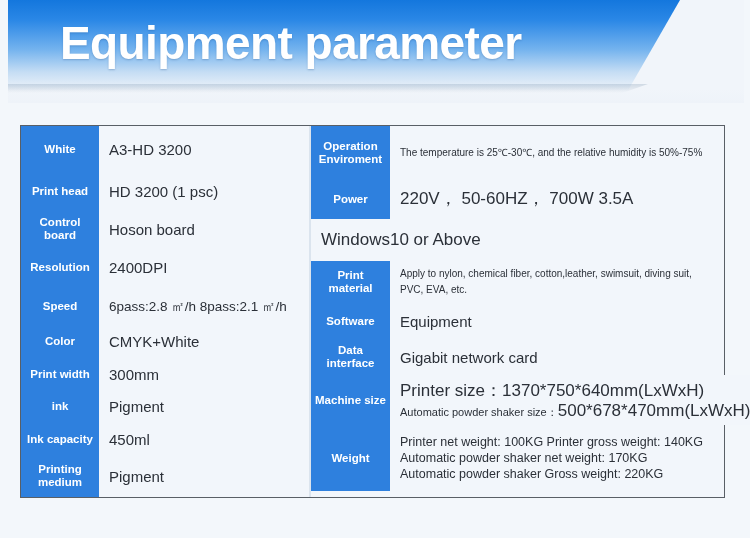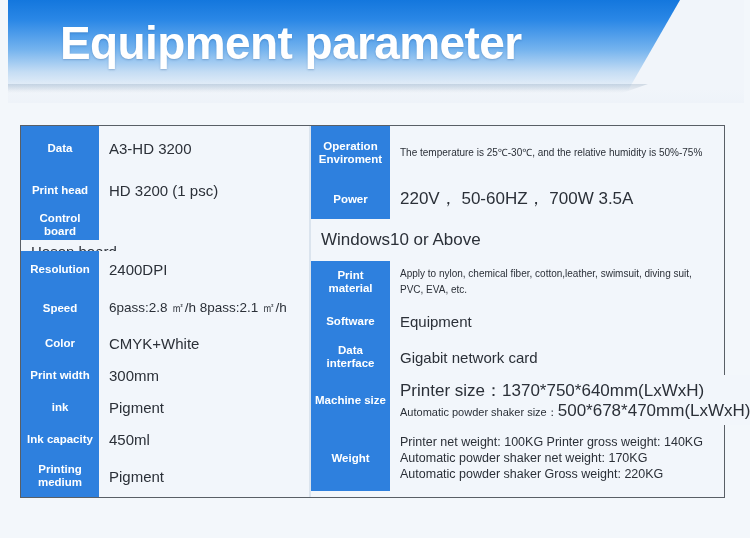--- a/index.html
+++ b/index.html
@@ -138,21 +138,21 @@
   .spec-value .line { white-space: nowrap; }
   .v-small { font-size: 10px; line-height: 16px; }
   .v-small .line { white-space: normal; }
   .v-mid { font-size: 13.5px; line-height: 17.5px; }
   .v-big { font-size: 17px; line-height: 22px; }
   .v-wrap .line { white-space: normal; }
 
   
   #half-left .r0 { height: 50px; }
   #half-left .r1 { height: 41px; }
-  #half-left .r2 { height: 41px; flex-direction: column; }
+  #half-left .r2 { height: 41px; }
   #half-left .r3 { height: 42px; }
   #half-left .r4 { height: 41px; }
   #half-left .r5 { height: 35px; }
   #half-left .r6 { height: 35px; }
   #half-left .r7 { height: 35px; }
   #half-left .r8 { height: 35px; }
   #half-left .r9 { height: 45px; }
 
   
   #half-right .q0 { height: 53px; }
@@ -179,21 +179,21 @@
     <div id="banner"></div>
     <div id="banner-shadow"></div>
     <div id="banner-title">Equipment parameter</div>
   </div>
 
   <div id="spec-table">
 
     <div class="half" id="half-left">
 
       <div class="spec-row r0">
-        <div class="spec-label">Data</div>
+        <div class="spec-label">White</div>
         <div class="spec-value">
           <div class="line">A3-HD 3200</div>
         </div>
       </div>
 
       <div class="spec-row r1">
         <div class="spec-label">Print head</div>
         <div class="spec-value">
           <div class="line">HD 3200 (1 psc)</div>
         </div>

